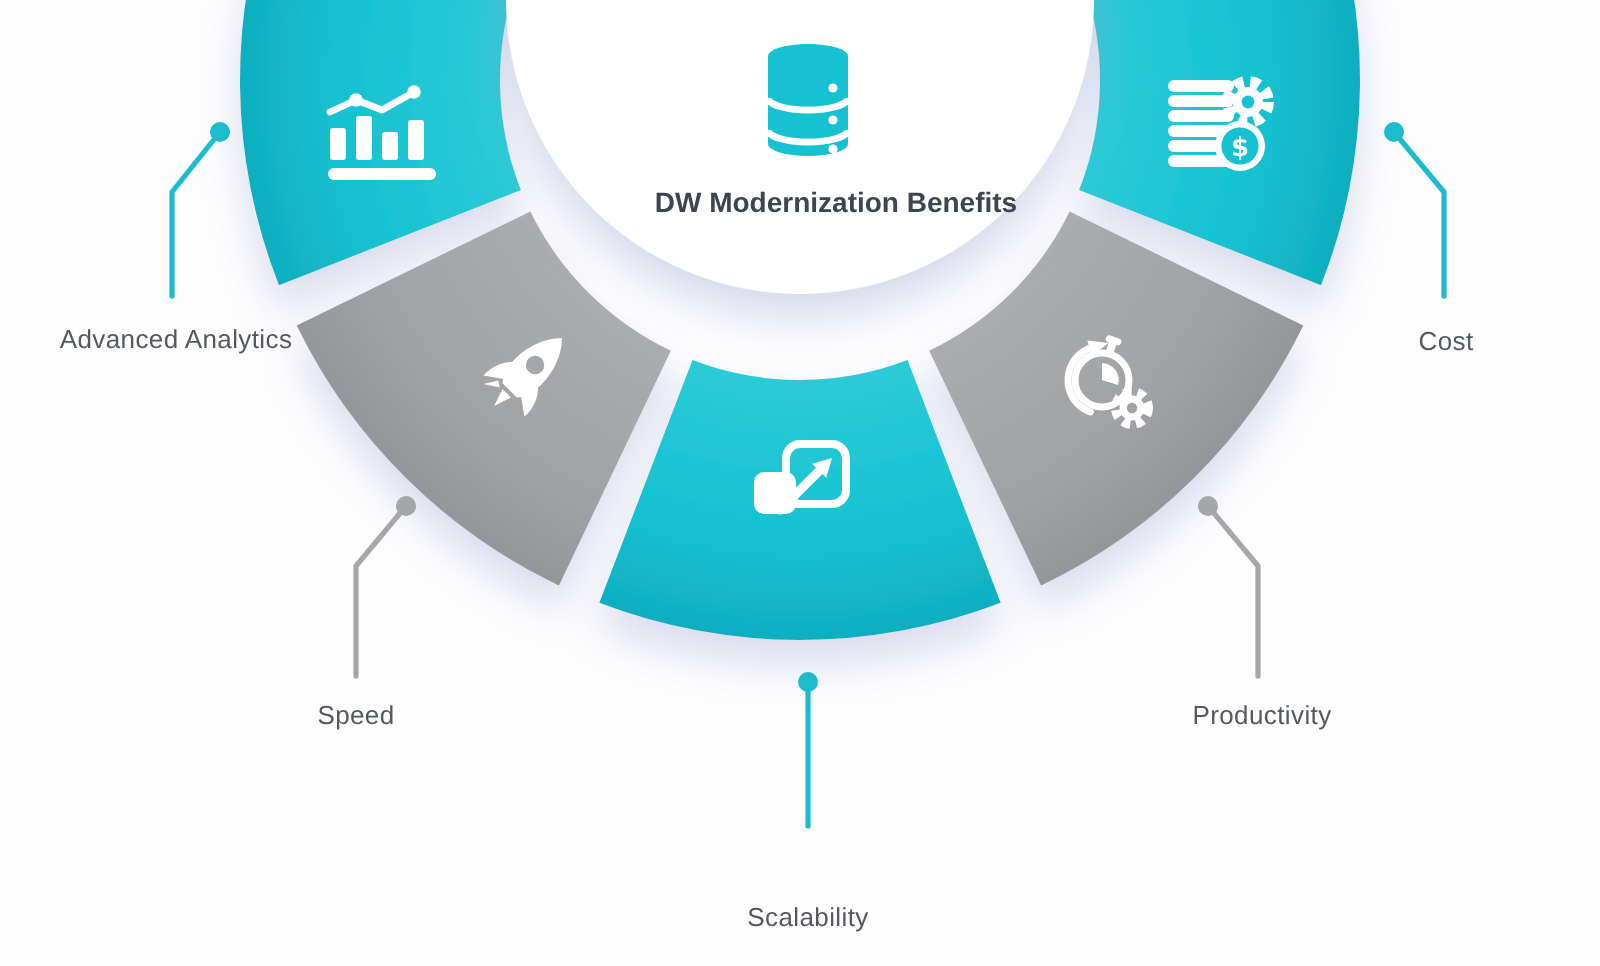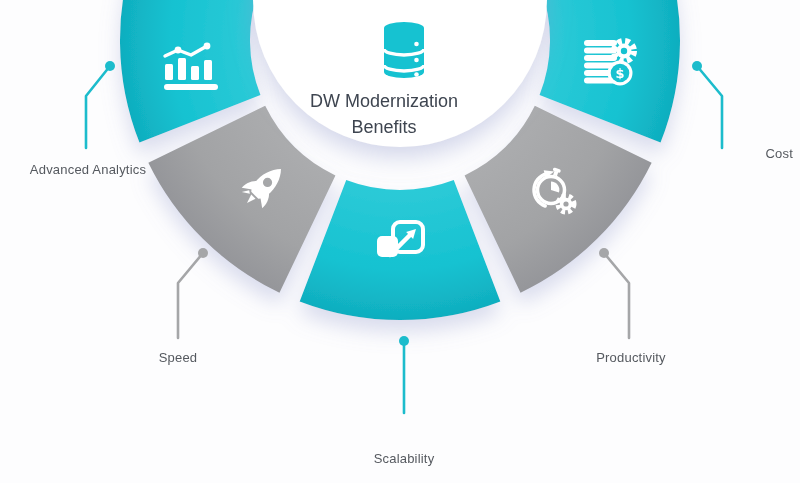--- a/index.html
+++ b/index.html
@@ -16,24 +16,24 @@
   }
   .stage svg{position:absolute;left:0;top:0;}
   .label{
     position:absolute;text-align:center;color:var(--label-text);
     font-size:13px;line-height:24px;letter-spacing:0.2px;
   }
   #label-advanced-analytics{left:18px;top:158px;width:140px;}
   #label-speed{left:108px;top:346px;width:140px;}
   #label-scalability{left:334px;top:428px;width:140px;margin-top:19px;}
   #label-productivity{left:561px;top:346px;width:140px;}
-  #label-cost{left:653px;top:142px;width:140px;text-align:right;}
+  #label-cost{left:653px;top:159px;width:140px;}
   #center-title{
-    position:absolute;left:287px;top:88px;width:194px;text-align:center;
-    color:var(--title-text);font-size:18px;font-weight:normal;line-height:26px;
+    position:absolute;left:321px;top:88px;width:194px;text-align:center;
+    color:var(--title-text);font-size:14px;font-weight:bold;line-height:26px;
   }
   .st-teal-light{stop-color:var(--teal-light);} .st-teal{stop-color:var(--teal);} .st-teal-dark{stop-color:var(--teal-dark);}
   .st-gray-light{stop-color:var(--gray-light);} .st-gray{stop-color:var(--gray);} .st-gray-dark{stop-color:var(--gray-dark);}
   .conn-teal{stroke:var(--connector-teal);} .conn-teal-dot{fill:var(--connector-teal);}
   .conn-gray{stroke:var(--connector-gray);} .conn-gray-dot{fill:var(--connector-gray);}
   .conn{fill:none;stroke-width:2.6;stroke-linejoin:round;stroke-linecap:round;}
   .db{fill:var(--teal);}
 </style>
 </head>
 <body>

